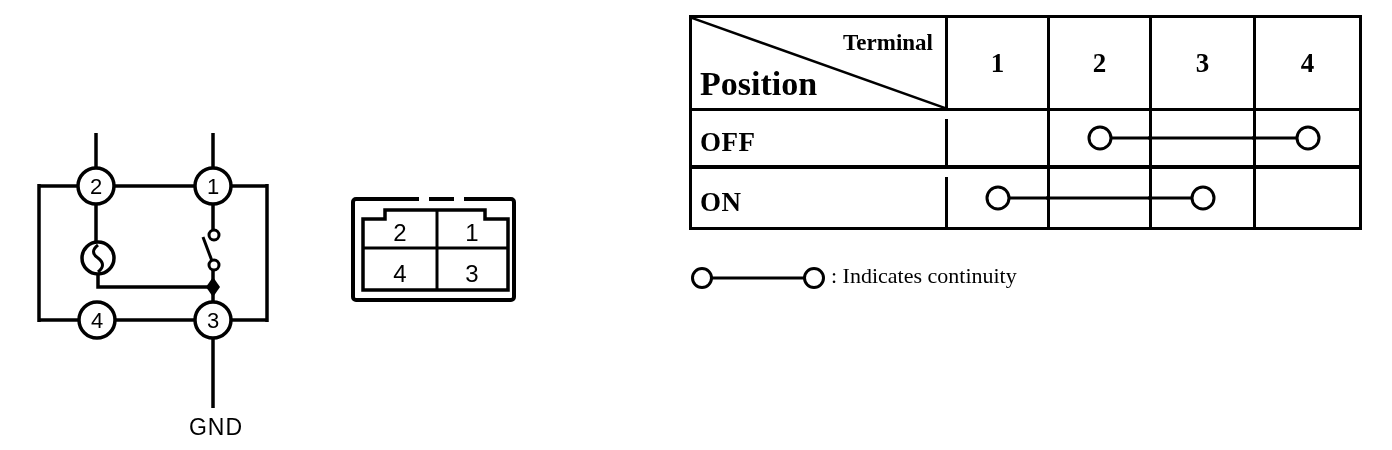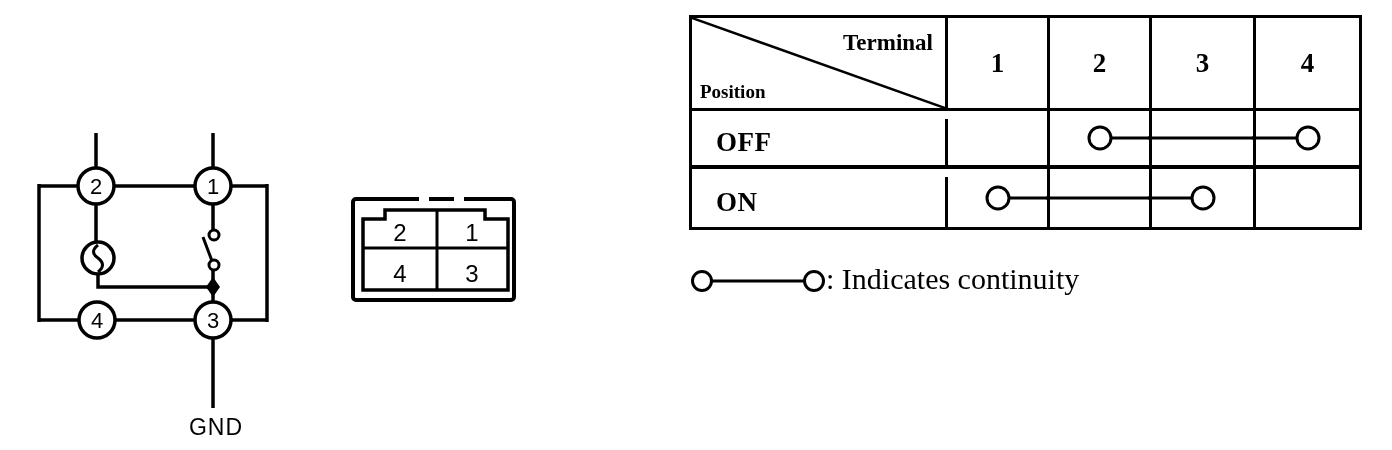--- a/index.html
+++ b/index.html
@@ -38,33 +38,33 @@
   .cell { position: relative; background: var(--paper); }
   .bR { border-right: 3px solid var(--ink); }
   .bB { border-bottom: 3px solid var(--ink); }
   .bBheavy { border-bottom: 4px solid var(--ink); }
   .chead {
     display: flex; align-items: center; justify-content: center;
     font-weight: bold; font-size: 27px;
   }
   .rowlabel {
     display: flex; align-items: center;
-    padding-left: 24px;
+    padding-left: 8px;
     font-weight: bold; font-size: 27px;
     letter-spacing: 0.5px;
     margin-top: 8px;
   }
   .corner .diag-svg { position: absolute; left: 0; top: 0; width: 100%; height: 100%; }
   .corner-terminal {
     position: absolute; top: 12px; right: 12px;
     font-weight: bold; font-size: 23px;
   }
   .corner-position {
     position: absolute; bottom: 5px; left: 8px;
-    font-weight: bold; font-size: 19px;
+    font-weight: bold; font-size: 34px;
   }
   .cont-line {
     position: absolute; top: 50%; transform: translateY(-50%);
     height: 3px; background: var(--ink);
   }
   .cont-line.full { left: -4px; right: -4px; }
   .cont-line.from-center { left: 50%; right: -4px; }
   .cont-line.to-center { left: -4px; right: 50%; }
   .cont-circle {
     position: absolute; top: 50%; left: 50%;
@@ -73,21 +73,22 @@
     border: 3px solid var(--ink); border-radius: 50%;
     background: var(--paper);
   }
 
   
   .legend {
     left: 690px; top: 262px;
     display: flex; align-items: center;
   }
   .legend-text {
-    font-size: 30px;
+    font-size: 22px;
+    margin-left: 5px;
     white-space: nowrap;
   }
 </style>
 </head>
 <body>
 
 <div class="canvas">
 
   <svg class="abs" style="left:20px; top:120px;" width="280" height="330" viewBox="0 0 280 330">
     <g>

